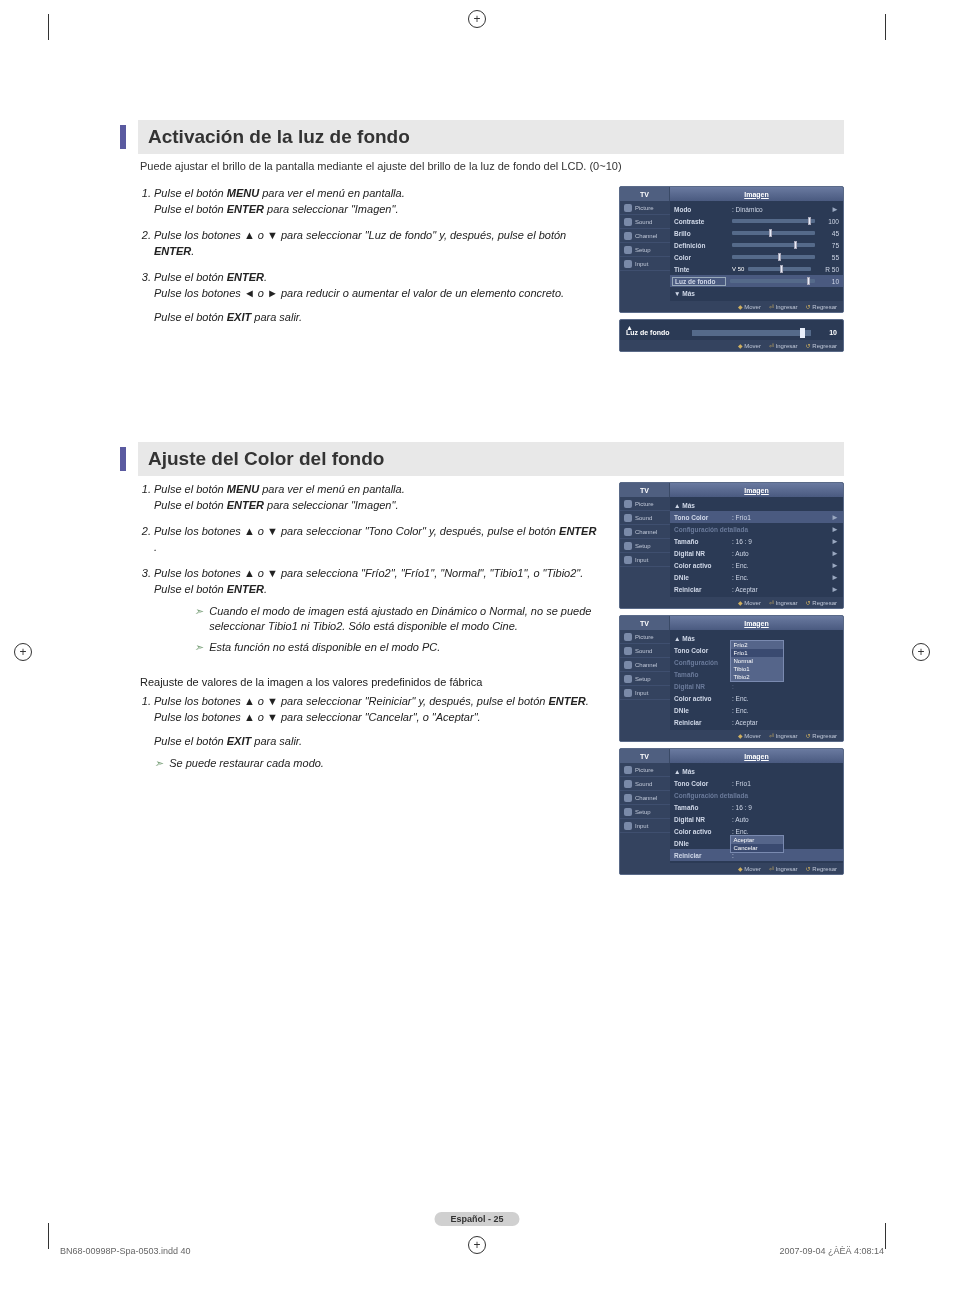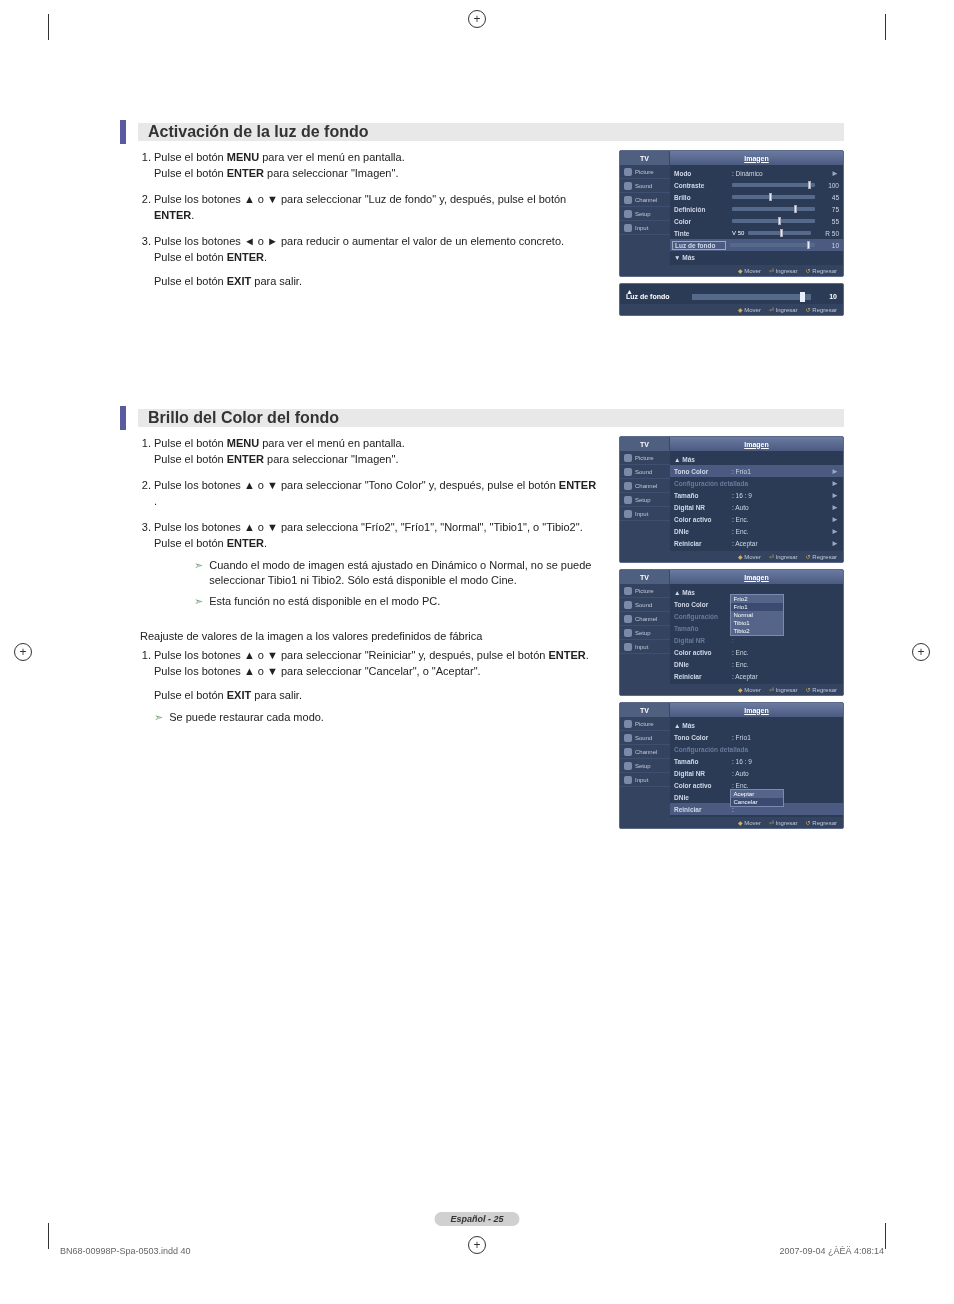--- a/index.html
+++ b/index.html
@@ -41,31 +41,31 @@
     top: 120px;
     left: 120px;
     right: 110px;
   }
   .section { margin-bottom: 90px; }
   .heading-wrap { display:flex; align-items:center; margin-bottom:6px; }
   .heading-bar { width:6px; height:24px; background:#5a5aa0; margin-right:12px; }
   .heading {
     background:#e8e8e8;
     flex:1;
-    padding:0 10px;
-    font-size:16px;
+    padding:6px 10px;
+    font-size:19px;
     font-weight:bold;
     color:#333;
   }
   .intro { margin: 6px 0 14px 20px; color:#333; }
   .cols { display:flex; gap:18px; }
   .left-col { flex: 1; }
   .right-col { width: 225px; display:flex; flex-direction:column; gap:6px; }
   ol.steps { margin:0; padding-left: 34px; }
-  ol.steps li { margin-bottom: 10px; line-height:1.45; }
+  ol.steps li { margin-bottom: 10px; line-height:1.45;font-style:italic; }
   .note { display:flex; gap:6px; margin:6px 0 0 40px; line-height:1.4; }
   .note .arrow { color:#7aa07a; font-size:11px; }
   .subtitle { font-weight:normal; margin: 20px 0 6px 20px; }
 
   
   .osd {
     background:#2b3a55;
     border:1px solid #5a6a88;
     color:#fff;
     font-size:7px;
@@ -142,21 +142,21 @@
   }
   .osd-row .dropdown div { padding:1px 3px; }
   .osd-row .dropdown .sel { background:#3a4a70; }
   .osd-main.rel { position:relative; }
 
   .footer {
     position:absolute; bottom:80px; left:50%; transform:translateX(-50%);
   }
   .footer .pill {
     background:#d0d0d0; border-radius:10px; padding:2px 16px;
-    font-size:9px; font-weight:bold; color:#333;font-style:italic;
+    font-size:9px; font-weight:bold; color:#333;
   }
   .printline {
     position:absolute; bottom:48px; left:60px; right:70px;
     display:flex; justify-content:space-between;
     font-size:9px; color:#666;
   }
 
   b { font-weight:bold; }
 </style>
 </head>
@@ -171,34 +171,35 @@
 <div class="regmark-side regmark-left">+</div>
 <div class="regmark-side regmark-right">+</div>
 
 <div class="content">
 
   <div class="section">
     <div class="heading-wrap">
       <div class="heading-bar"></div>
       <div class="heading">Activación de la luz de fondo</div>
     </div>
+    <div class="intro">Puede ajustar el brillo de la pantalla mediante el ajuste del brillo de la luz de fondo del LCD. (0~10)</div>
 
     <div class="cols">
       <div class="left-col">
         <ol class="steps">
           <li>
             <span>Pulse el botón </span><b>MENU</b><span style="white-space:pre-line;"> para ver el menú en pantalla.
 Pulse el botón </span><b>ENTER</b><span> para seleccionar "Imagen".</span>
           </li>
           <li>
             <span>Pulse los botones ▲ o ▼ para seleccionar "Luz de fondo" y, después, pulse el botón </span><b>ENTER</b><span>.</span>
           </li>
           <li>
+            <div>Pulse el botón <b>ENTER</b>.</div>
             <div>Pulse los botones ◄ o ► para reducir o aumentar el valor de un elemento concreto.</div>
-            <div>Pulse el botón <b>ENTER</b>.</div>
             <div style="margin-top:8px;">Pulse el botón <b>EXIT</b> para salir.</div>
           </li>
         </ol>
       </div>
 
       <div class="right-col">
 
         <div class="osd">
           <div class="osd-title">
             <div class="tv">TV</div>
@@ -305,21 +306,21 @@
             <span class="reg">Regresar</span>
           </div>
         </div>
       </div>
     </div>
   </div>
 
   <div class="section">
     <div class="heading-wrap">
       <div class="heading-bar"></div>
-      <div class="heading">Brillo del Color del fondo</div>
+      <div class="heading">Ajuste del Color del fondo</div>
     </div>
 
     <div class="cols">
       <div class="left-col">
         <ol class="steps">
           <li>
             <span>Pulse el botón </span><b>MENU</b><span style="white-space:pre-line;"> para ver el menú en pantalla.
 Pulse el botón </span><b>ENTER</b><span> para seleccionar "Imagen".</span>
           </li>
           <li>

